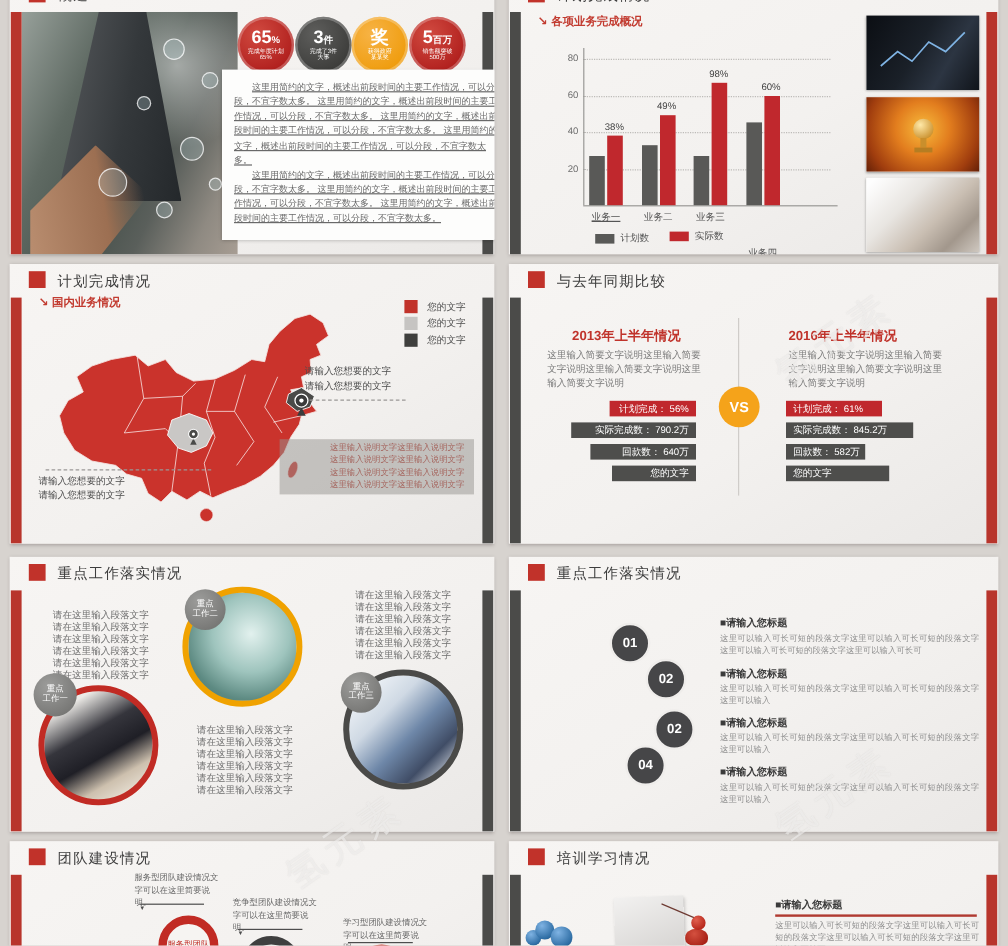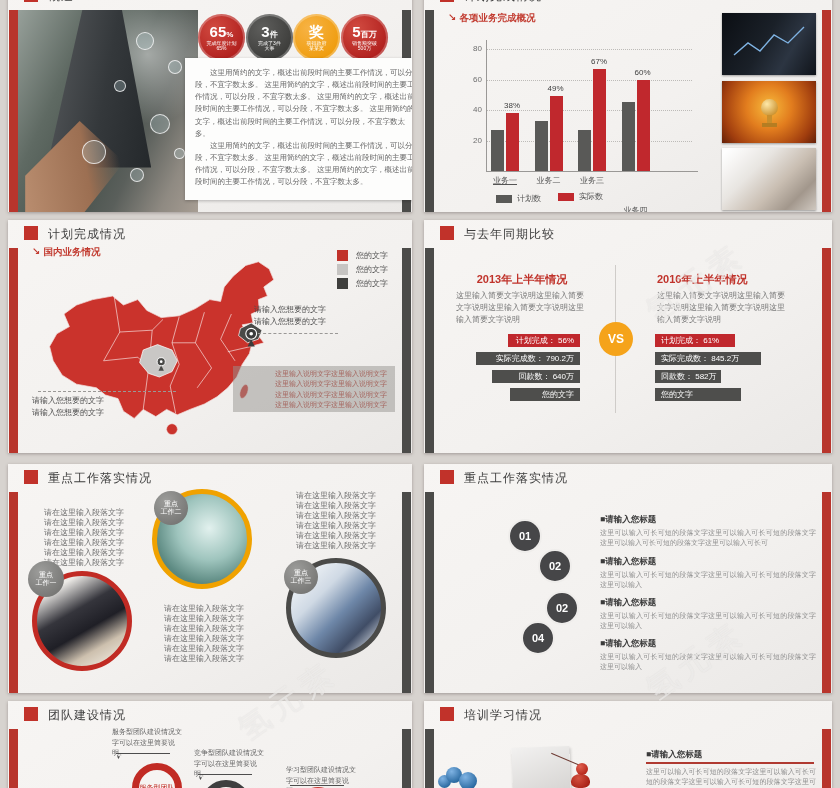--- a/index.html
+++ b/index.html
@@ -32,21 +32,21 @@
     display:flex;flex-direction:column;justify-content:center;line-height:1.05;z-index:6;
     box-shadow:0 0 0 2px rgba(255,255,255,.25) inset;}
   .badge .big{font-size:15px;font-weight:bold;}
   .badge .big .unit{font-size:8px;}
   .badge .cap{font-size:5px;white-space:pre-line;margin-top:1px;}
   .b-red{background:radial-gradient(circle at 35% 30%,#d14a40,#b01f1d 75%);}
   .b-dark{background:radial-gradient(circle at 35% 30%,#5e5e5c,#3c3c3a 75%);}
   .b-orange{background:radial-gradient(circle at 35% 30%,#f7b345,#ef9c0d 75%);}
   .tbox1{position:absolute;left:177px;top:76px;width:244px;height:142px;background:#fdfdfc;
     box-shadow:0 1px 3px rgba(0,0,0,.25);padding:9px 10px;box-sizing:border-box;
-    font-size:7.5px;color:#696969;line-height:1.62;z-index:6;}
+    font-size:7.5px;color:#696969;line-height:1.62;z-index:6;text-decoration:underline;}
   .tbox1 p{margin:0;text-indent:2em;}
   
   #chart{position:absolute;left:34px;top:52px;width:252px;height:168px;}
   .gl{position:absolute;border-top:1px dotted #bdbbb8;height:0;}
   .ytick{position:absolute;font-size:8px;color:#6e6e6e;width:20px;text-align:right;}
   .axis-x{position:absolute;background:#9a9896;height:1px;}
   .axis-y{position:absolute;background:#9a9896;width:1px;}
   .cbar{position:absolute;}
   .blab{position:absolute;font-size:8px;color:#3f3f3f;width:28px;text-align:center;}
   .xcat{position:absolute;font-size:8px;color:#555;width:44px;text-align:center;}
@@ -191,21 +191,21 @@
       <div class="cbar" style="left: 33px; top: 95.8415px; width: 13px; height: 41.1585px; background: rgb(89, 89, 87);"></div>
       <div class="cbar" style="left: 48px; top: 79.0732px; width: 13px; height: 57.9268px; background: rgb(192, 40, 45);"></div>
       <div class="blab" style="left: 40px; top: 67.0732px;">38%</div>
       <div class="xcat" style="left: 25px; top: 141px; text-decoration: underline;">业务一</div>
       <div class="cbar" style="left: 76.5px; top: 86.6951px; width: 13px; height: 50.3049px; background: rgb(89, 89, 87);"></div>
       <div class="cbar" style="left: 91.5px; top: 62.3049px; width: 13px; height: 74.6951px; background: rgb(192, 40, 45);"></div>
       <div class="blab" style="left: 83.5px; top: 50.3049px;">49%</div>
       <div class="xcat" style="left: 68.5px; top: 141px;">业务二</div>
       <div class="cbar" style="left: 120px; top: 95.8415px; width: 13px; height: 41.1585px; background: rgb(89, 89, 87);"></div>
       <div class="cbar" style="left: 135px; top: 34.8659px; width: 13px; height: 102.134px; background: rgb(192, 40, 45);"></div>
-      <div class="blab" style="left: 127px; top: 22.8659px;">67%</div>
+      <div class="blab" style="left: 127px; top: 22.8659px;">98%</div>
       <div class="xcat" style="left: 112px; top: 141px;">业务三</div>
       <div class="cbar" style="left: 163.5px; top: 68.4024px; width: 13px; height: 68.5976px; background: rgb(89, 89, 87);"></div>
       <div class="cbar" style="left: 178.5px; top: 45.5366px; width: 13px; height: 91.4634px; background: rgb(192, 40, 45);"></div>
       <div class="blab" style="left: 170.5px; top: 33.5366px;">60%</div>
       <div class="xcat" style="left: 155.5px; top: 141px; margin-top: 30px;">业务四</div>
       <div class="leg" style="left: 38px; top: 159px;">
         <span class="sw" style="background: rgb(89, 89, 87);"></span>
         <span>计划数</span>
       </div>
       <div class="leg" style="left: 100px; top: 157px;">

